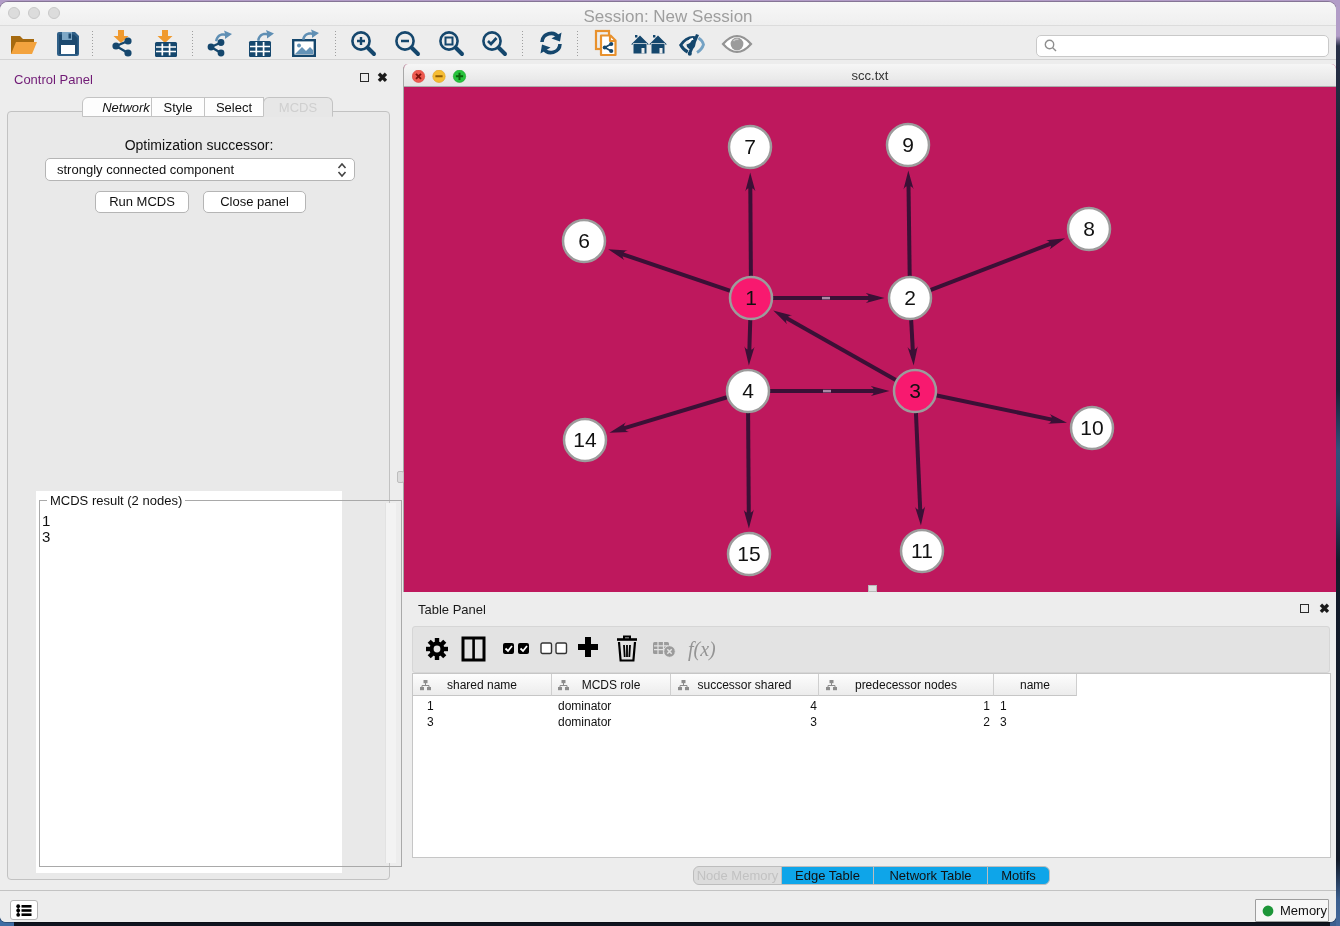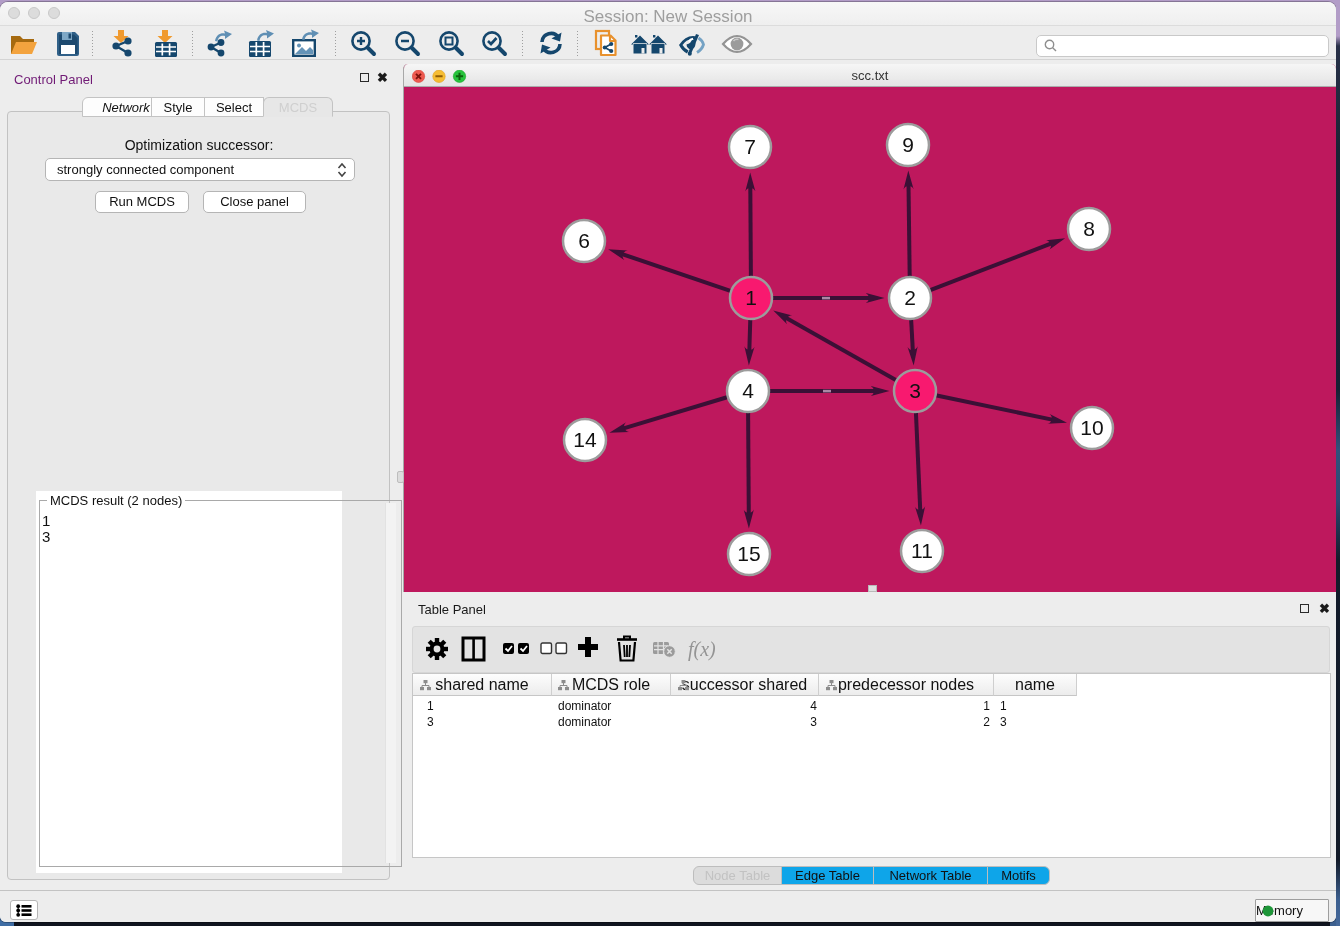--- a/index.html
+++ b/index.html
@@ -62,34 +62,34 @@
 #graph line { stroke:#3b1036; stroke-width:4; }
 #graph circle.plain { fill:#fff; stroke:#9c9c9c; stroke-width:2.5; }
 #graph circle.pink { fill:#f8196f; stroke:#9c9c9c; stroke-width:2.5; }
 #graph text { font-size:21px; fill:#111; text-anchor:middle; font-family:"Liberation Sans",sans-serif; opacity:0.999; }
 #net-handle { position:absolute; left:868px; top:583px; width:9px; height:7px; background:#e0e0e0; border:1px solid #b9b9b9; }
 
 #tp-title { position:absolute; left:418px; top:600px; font-size:13px; color:#1a1a1a;text-align:center; }
 #tp-toolbar { position:absolute; left:412px; top:624px; width:918px; height:47px; background:#e3e3e3; border:1px solid #d6d6d6; border-radius:3px; }
 #tp-table { position:absolute; left:412px; top:671px; width:919px; height:185px; background:#fff; border:1px solid #c6c6c6; }
 .th { position:absolute; top:0; height:22px; background:linear-gradient(#fdfdfd,#ececec);
-  border-right:1px solid #cfcfcf; border-bottom:1px solid #c6c6c6; font-size:16px; color:#111; text-align:center; line-height:22px; }
+  border-right:1px solid #cfcfcf; border-bottom:1px solid #c6c6c6; font-size:12px; color:#111; text-align:center; line-height:22px; }
 .td { position:absolute; font-size:12px; color:#111; height:16px; line-height:16px; }
 .hicon { position:absolute; top:6px; }
 
 .btab { position:absolute; top:864px; height:19px; background:#0ea5e9; border:1px solid #bdbdbd;
   font-size:13px; color:#111; text-align:center; line-height:18px; }
 #btab-node { left:693px; width:89px; border-radius:6px 0 0 6px; background:#dcdcdc; color:#c2c2c2; }
 #btab-edge { left:781px; width:93px; }
 #btab-nettab { left:873px; width:115px; }
 #btab-motifs { left:987px; width:63px; border-radius:0 6px 6px 0; }
 
 #statusbar { position:absolute; left:0; top:888px; width:100%; height:33px; background:#ededed; border-top:1px solid #c3c3c3; }
 #sb-left { position:absolute; left:10px; top:9px; width:28px; height:20px; background:#fff; border:1px solid #b5b5b5; border-radius:3px; }
-#sb-mem { position:absolute; left:1255px; top:8px; width:74px; height:23px; background:#f7f7f7; border:1px solid #9e9e9e; border-radius:1px; font-size:13px; color:#111; line-height:21px; }
+#sb-mem { position:absolute; left:1255px; top:8px; width:74px; height:23px; background:#f7f7f7; border:1px solid #9e9e9e; border-radius:1px; font-size:13px; color:#111; line-height:21px; padding-left:24px; }
 </style>
 </head>
 <body>
 <div id="desktop"></div>
 <div style="position:absolute; left:0; top:912px; width:14px; height:14px; background:#3f6da4;"></div>
 <div style="position:absolute; right:0; top:880px; width:10px; height:46px; background:#3c5f8f;"></div>
 <div id="window">
   <div id="titlebar">
     <div class="tl" style="left:8px;"></div>
     <div class="tl" style="left:28px;"></div>
@@ -392,21 +392,21 @@
     <div class="td" style="left:14px; top:40px;">3</div>
     <div class="td" style="left:145px; top:24px;">dominator</div>
     <div class="td" style="left:145px; top:40px;">dominator</div>
     <div class="td" style="left:258px; top:24px; width:146px; text-align:right;">4</div>
     <div class="td" style="left:258px; top:40px; width:146px; text-align:right;">3</div>
     <div class="td" style="left:406px; top:24px; width:171px; text-align:right;">1</div>
     <div class="td" style="left:406px; top:40px; width:171px; text-align:right;">2</div>
     <div class="td" style="left:587px; top:24px;">1</div>
     <div class="td" style="left:587px; top:40px;">3</div>
   </div>
-  <div class="btab" id="btab-node">Node Table</div>
+  <div class="btab" id="btab-node">Node Memory</div>
   <div class="btab" id="btab-edge">Edge Table</div>
   <div class="btab" id="btab-nettab">Network Table</div>
   <div class="btab" id="btab-motifs">Motifs</div>
   <div id="vdiv"></div>
   <div id="statusbar">
     <div id="sb-left">
       <svg style="position:absolute; left:5px; top:3px;" width="16" height="13">
         <g fill="#000">
             <circle cx="2.2" cy="2.2" r="1.9"></circle>
             <circle cx="2.2" cy="6.5" r="1.9"></circle>

